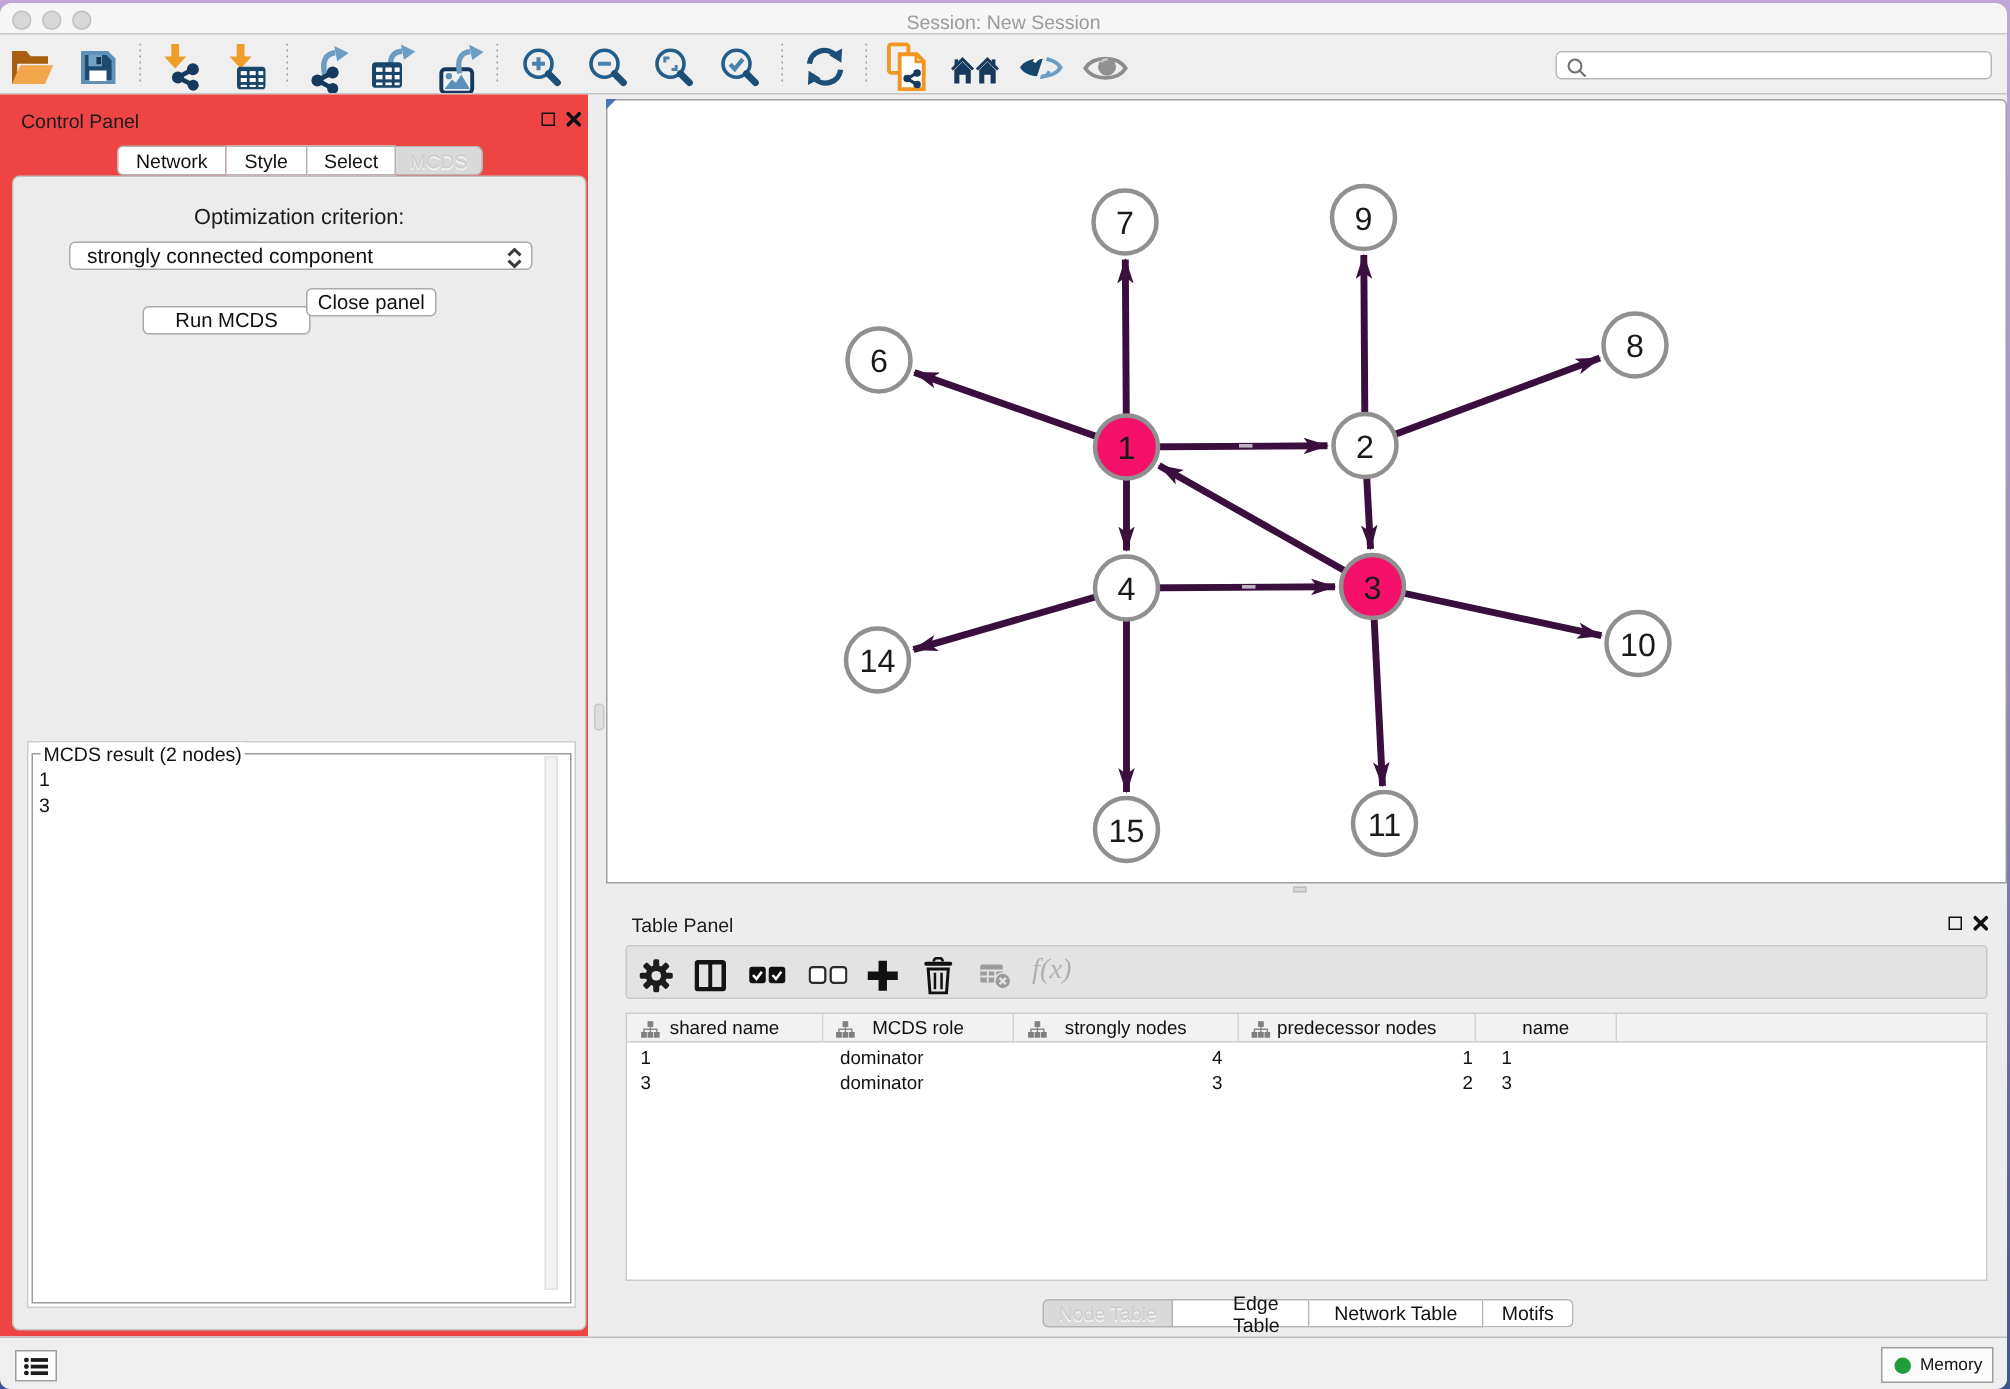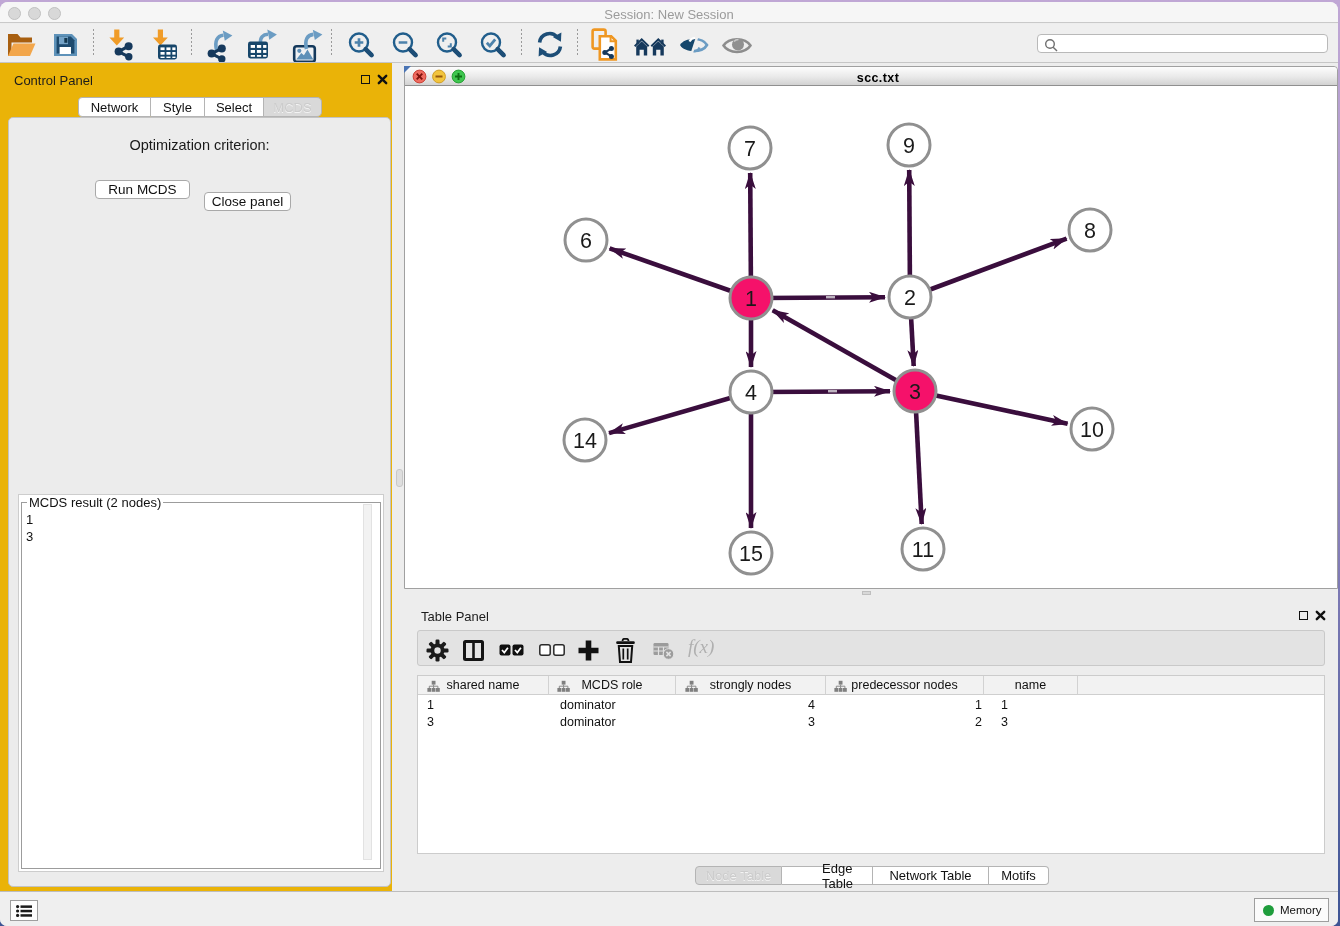--- a/index.html
+++ b/index.html
@@ -18,21 +18,21 @@
   
   .toolbar { position:absolute; left:0; top:22px; width:100%; height:39px;
              background:#efefef; border-bottom:1px solid #c6c6c6; }
   .tsep { position:absolute; top:5px; height:28px; width:1px;
           background-image:linear-gradient(#9a9a9a 40%, transparent 40%);
           background-size:1px 4px; }
   .ticon { position:absolute; top:5px; }
   .searchbox { position:absolute; left:1037px; top:10px; width:291px; height:19px;
                background:#fff; border:1px solid #b9b9b9; border-radius:4px; }
   
-  .cpanel { position:absolute; left:0; top:61px; width:392px; height:828px; background:#eab308; }
+  .cpanel { position:absolute; left:0; top:61px; width:392px; height:828px; background:#ef4444; }
   .paneltitle { font-size:13px; color:#1c1c1c; }
   .tabs { position:absolute; display:flex; height:20px; font-size:13px; }
   .tab { border:1px solid #b4b4b4; border-left:none; background:#fff; color:#111;
          display:flex; align-items:center; justify-content:center; }
   .tab.first { border-left:1px solid #b4b4b4; border-radius:4px 0 0 4px; }
   .tab.sel { background:#d9d9d9; color:#cccccc; text-shadow:0 1px 0 #f4f4f4;
              border-radius:0 5px 5px 0; }
   .mcdsbox { position:absolute; left:8px; top:54px; width:383px; height:770px;
              border:1px solid #c3c3c3; border-radius:5px; background:#ececec; }
   .optlabel { position:absolute; left:0; top:19px; width:100%; text-align:center;
@@ -250,47 +250,41 @@
         <path d="M1.8,1.8 L9.2,9.2 M9.2,1.8 L1.8,9.2" stroke="#111" stroke-width="2.4" stroke-linecap="round"></path>
       </svg>
     <div class="tabs" style="left:78px;top:34px;">
       <div class="tab first" style="width:73px;">Network</div>
       <div class="tab" style="width:54px;">Style</div>
       <div class="tab" style="width:59px;">Select</div>
       <div class="tab sel" style="width:58px;">MCDS</div>
     </div>
     <div class="mcdsbox">
       <div class="optlabel">Optimization criterion:</div>
-      <div class="cbtn" style="left:86px;top:62px;width:95px;">Run MCDS</div>
+      <div class="selectbox">strongly connected component
+        <svg style="position:absolute;right:5px;top:2.5px;" width="12" height="14" viewBox="0 0 12 14">
+          <path d="M2,5.2 L6,1.4 L10,5.2 M2,8.8 L6,12.6 L10,8.8" stroke="#3a3a3a" stroke-width="2" fill="none"></path>
+        </svg>
+      </div>
+      <div class="cbtn" style="left:86px;top:86px;width:112px;">Run MCDS</div>
       <div class="cbtn" style="left:195px;top:74px;width:87px;">Close panel</div>
       <div class="resultbox">
         <div class="fieldset">
           <div class="legend">MCDS result (2 nodes)</div>
           <div style="position:absolute;left:4px;top:9px;font-size:13px;line-height:16.5px;color:#111;">1<br>3</div>
           <div style="position:absolute;right:8px;top:1px;bottom:8px;width:9px;background:#f2f2f2;border:1px solid #e2e2e2;"></div>
         </div>
       </div>
     </div>
   </div>
 
   <div class="netframe">
     <svg style="position:absolute;left:-1px;top:-1px;z-index:5;" width="7" height="7" viewBox="0 0 7 7">
         <path d="M0,0 H7 L0,7 z" fill="#4a74b4"></path>
       </svg>
-    <div class="nf-title">
-      <svg style="position:absolute;left:7px;top:2px;" width="60" height="15" viewBox="0 0 60 15">
-        <circle cx="7.5" cy="7.5" r="6.4" fill="#ef6a5f" stroke="#ca4237" stroke-width="1"></circle>
-        <path d="M4.7,4.7 L10.3,10.3 M10.3,4.7 L4.7,10.3" stroke="#7e120d" stroke-width="1.9"></path>
-        <circle cx="27" cy="7.5" r="6.4" fill="#f2c43d" stroke="#cf9e27" stroke-width="1"></circle>
-        <path d="M23.5,7.5 H30.5" stroke="#95590d" stroke-width="1.9"></path>
-        <circle cx="46.5" cy="7.5" r="6.4" fill="#3ec64f" stroke="#27a035" stroke-width="1"></circle>
-        <path d="M46.5,4 V11 M43,7.5 H50" stroke="#0d6e14" stroke-width="1.9"></path>
-      </svg>
-      <div class="nf-name">scc.txt</div>
-    </div>
     <svg id="graph" style="position:absolute;left:1px;top:19px;" width="932" height="501" viewBox="0 0 932 501">
       <defs>
         <marker id="ah" viewBox="0 0 17 11" refX="16" refY="5.5" markerWidth="17" markerHeight="11" orient="auto" markerUnits="userSpaceOnUse">
           <path d="M0,0 L17,5.5 L0,11 L4.2,5.5 Z" fill="#3a0e3d"></path>
         </marker>
       </defs>
       <g stroke="#3a0e3d" stroke-width="4.6">
         <line x1="345" y1="212" x2="344.2" y2="87.0" marker-end="url(#ah)"></line>
         <line x1="345" y1="212" x2="203.6" y2="162.3" marker-end="url(#ah)"></line>
         <line x1="345" y1="212" x2="479.0" y2="211.2" marker-end="url(#ah)"></line>

